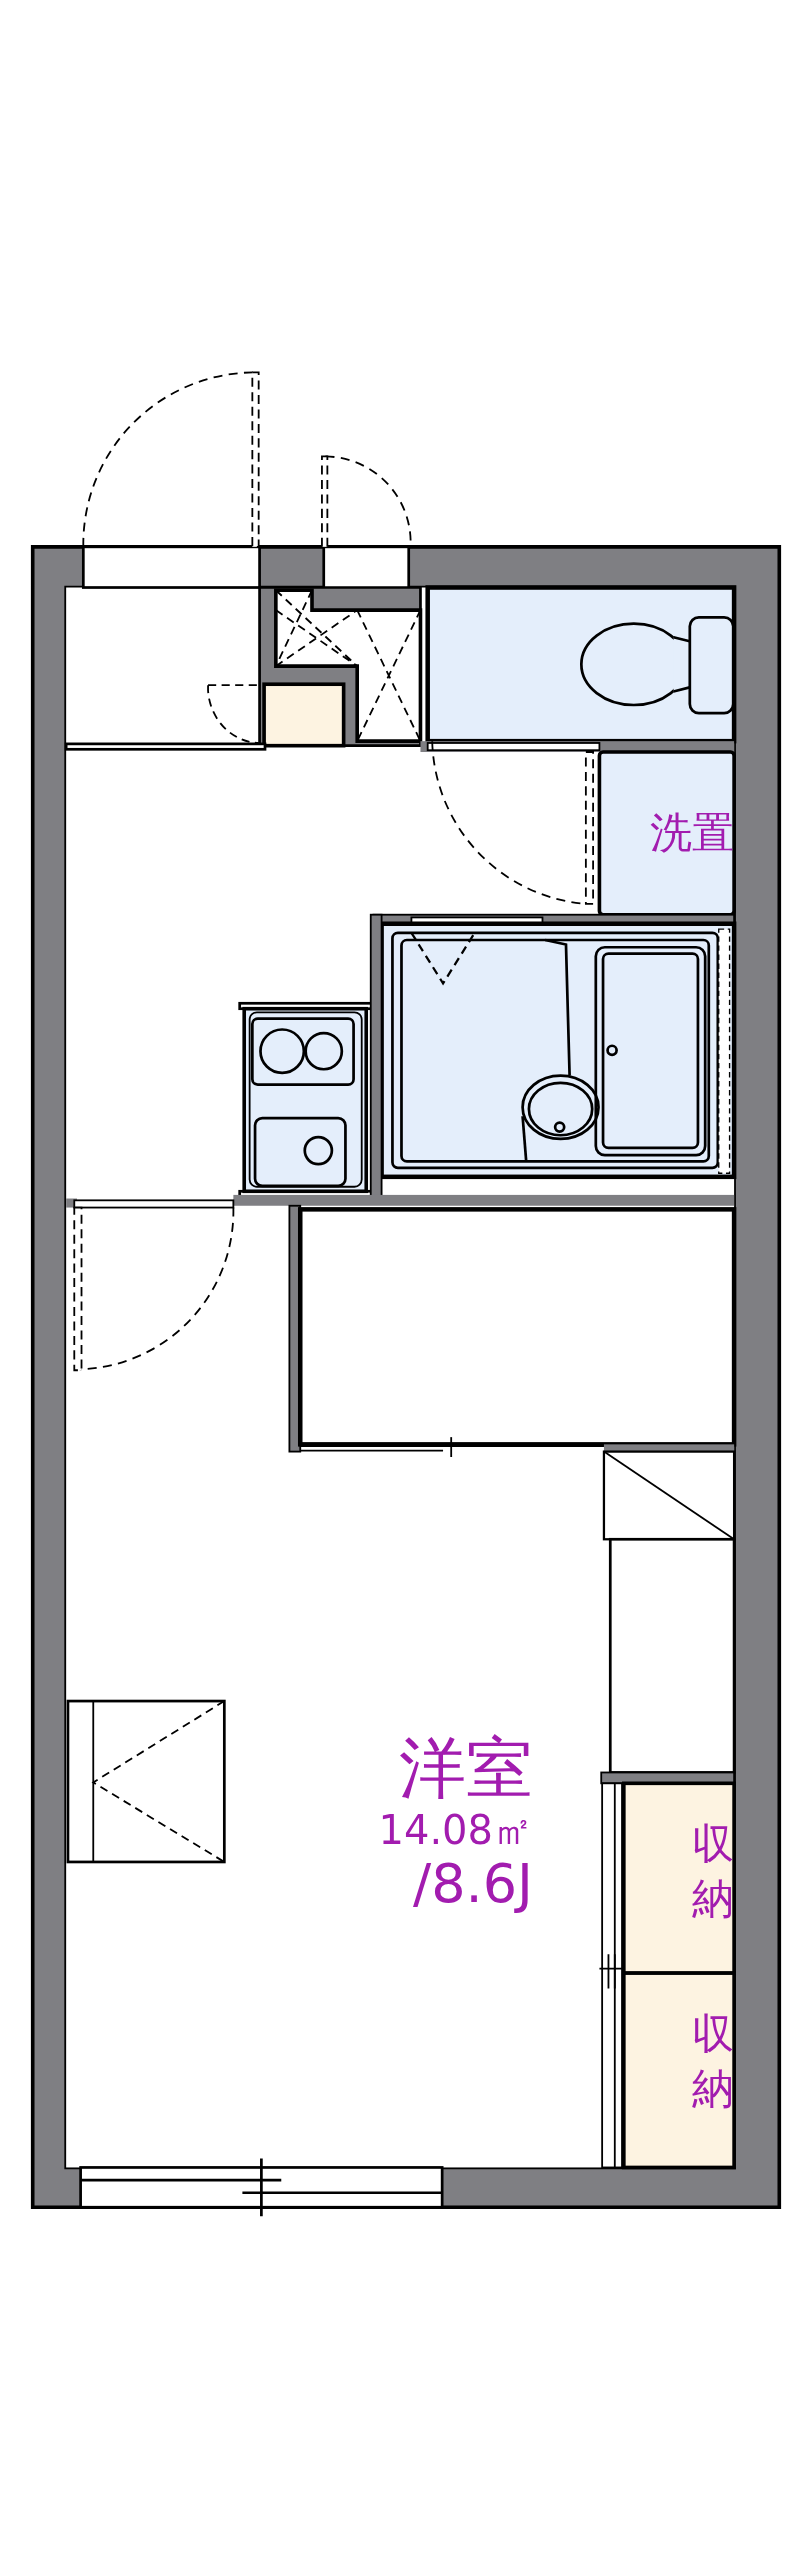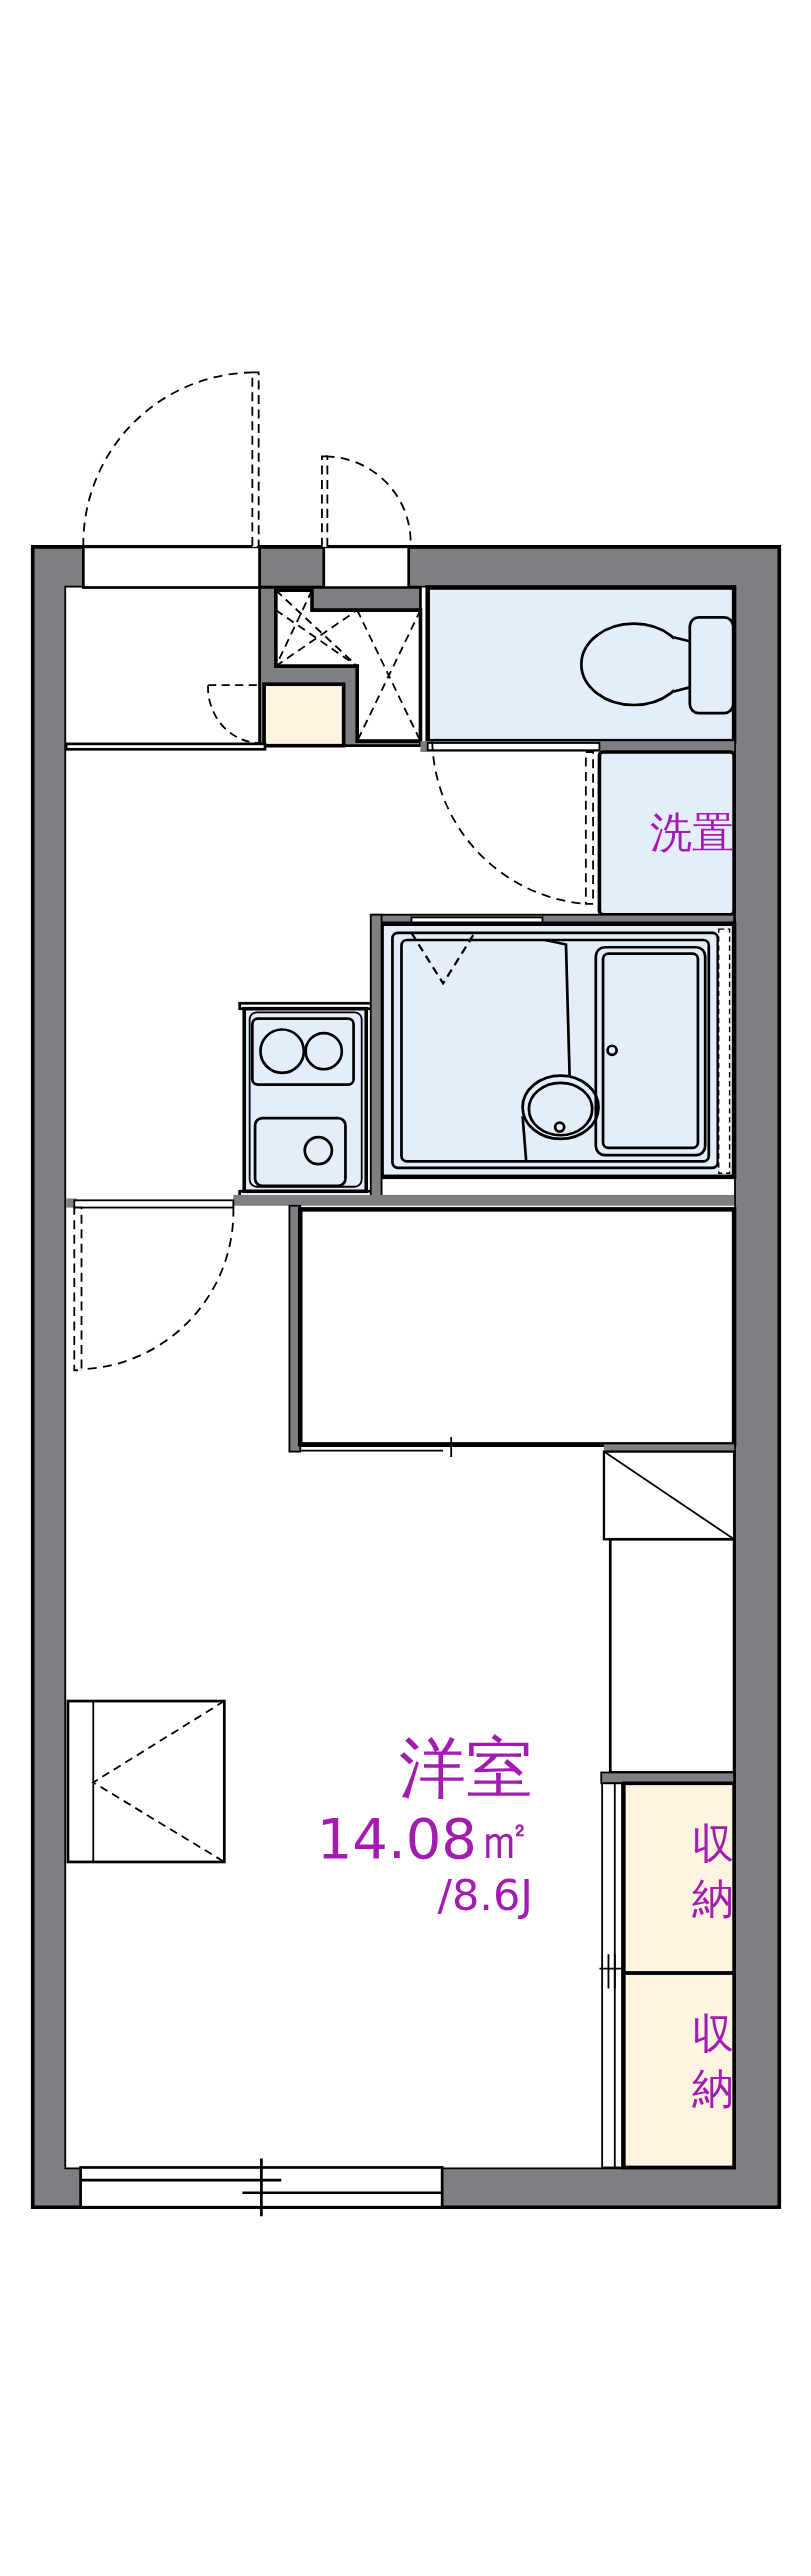--- a/index.html
+++ b/index.html
@@ -113,22 +113,22 @@
   <path d="M89 2412 H311 M268 2426 H489 M289 2388 V2452" stroke="#000" stroke-width="3"></path>
 </svg>
 
 <div class="lbl" style="left:599px;top:809px;width:135px;font-size:42px;">洗置</div>
 
 <div class="lbl" style="left:300px;top:1270px;width:434px;font-size:40px;">
 </div>
 
 <div class="lbl" style="left:298px;top:1704px;width:235px;margin-top:26px;">
   <div style="font-size:67px;">洋室</div>
-  <div style="font-size:56px;">14.08㎡</div>
-  <div style="font-size:43px;">/8.6J</div>
+  <div style="font-size:40px;">14.08㎡</div>
+  <div style="font-size:54px;">/8.6J</div>
 </div>
 
 <div class="lbl" style="left:624px;top:1817px;width:110px;font-size:42px;line-height:1.3;">
   <div>収</div>
   <div>納</div>
 </div>
 <div class="lbl" style="left:624px;top:2007px;width:110px;font-size:42px;line-height:1.3;">
   <div>収</div>
   <div>納</div>
 </div>

